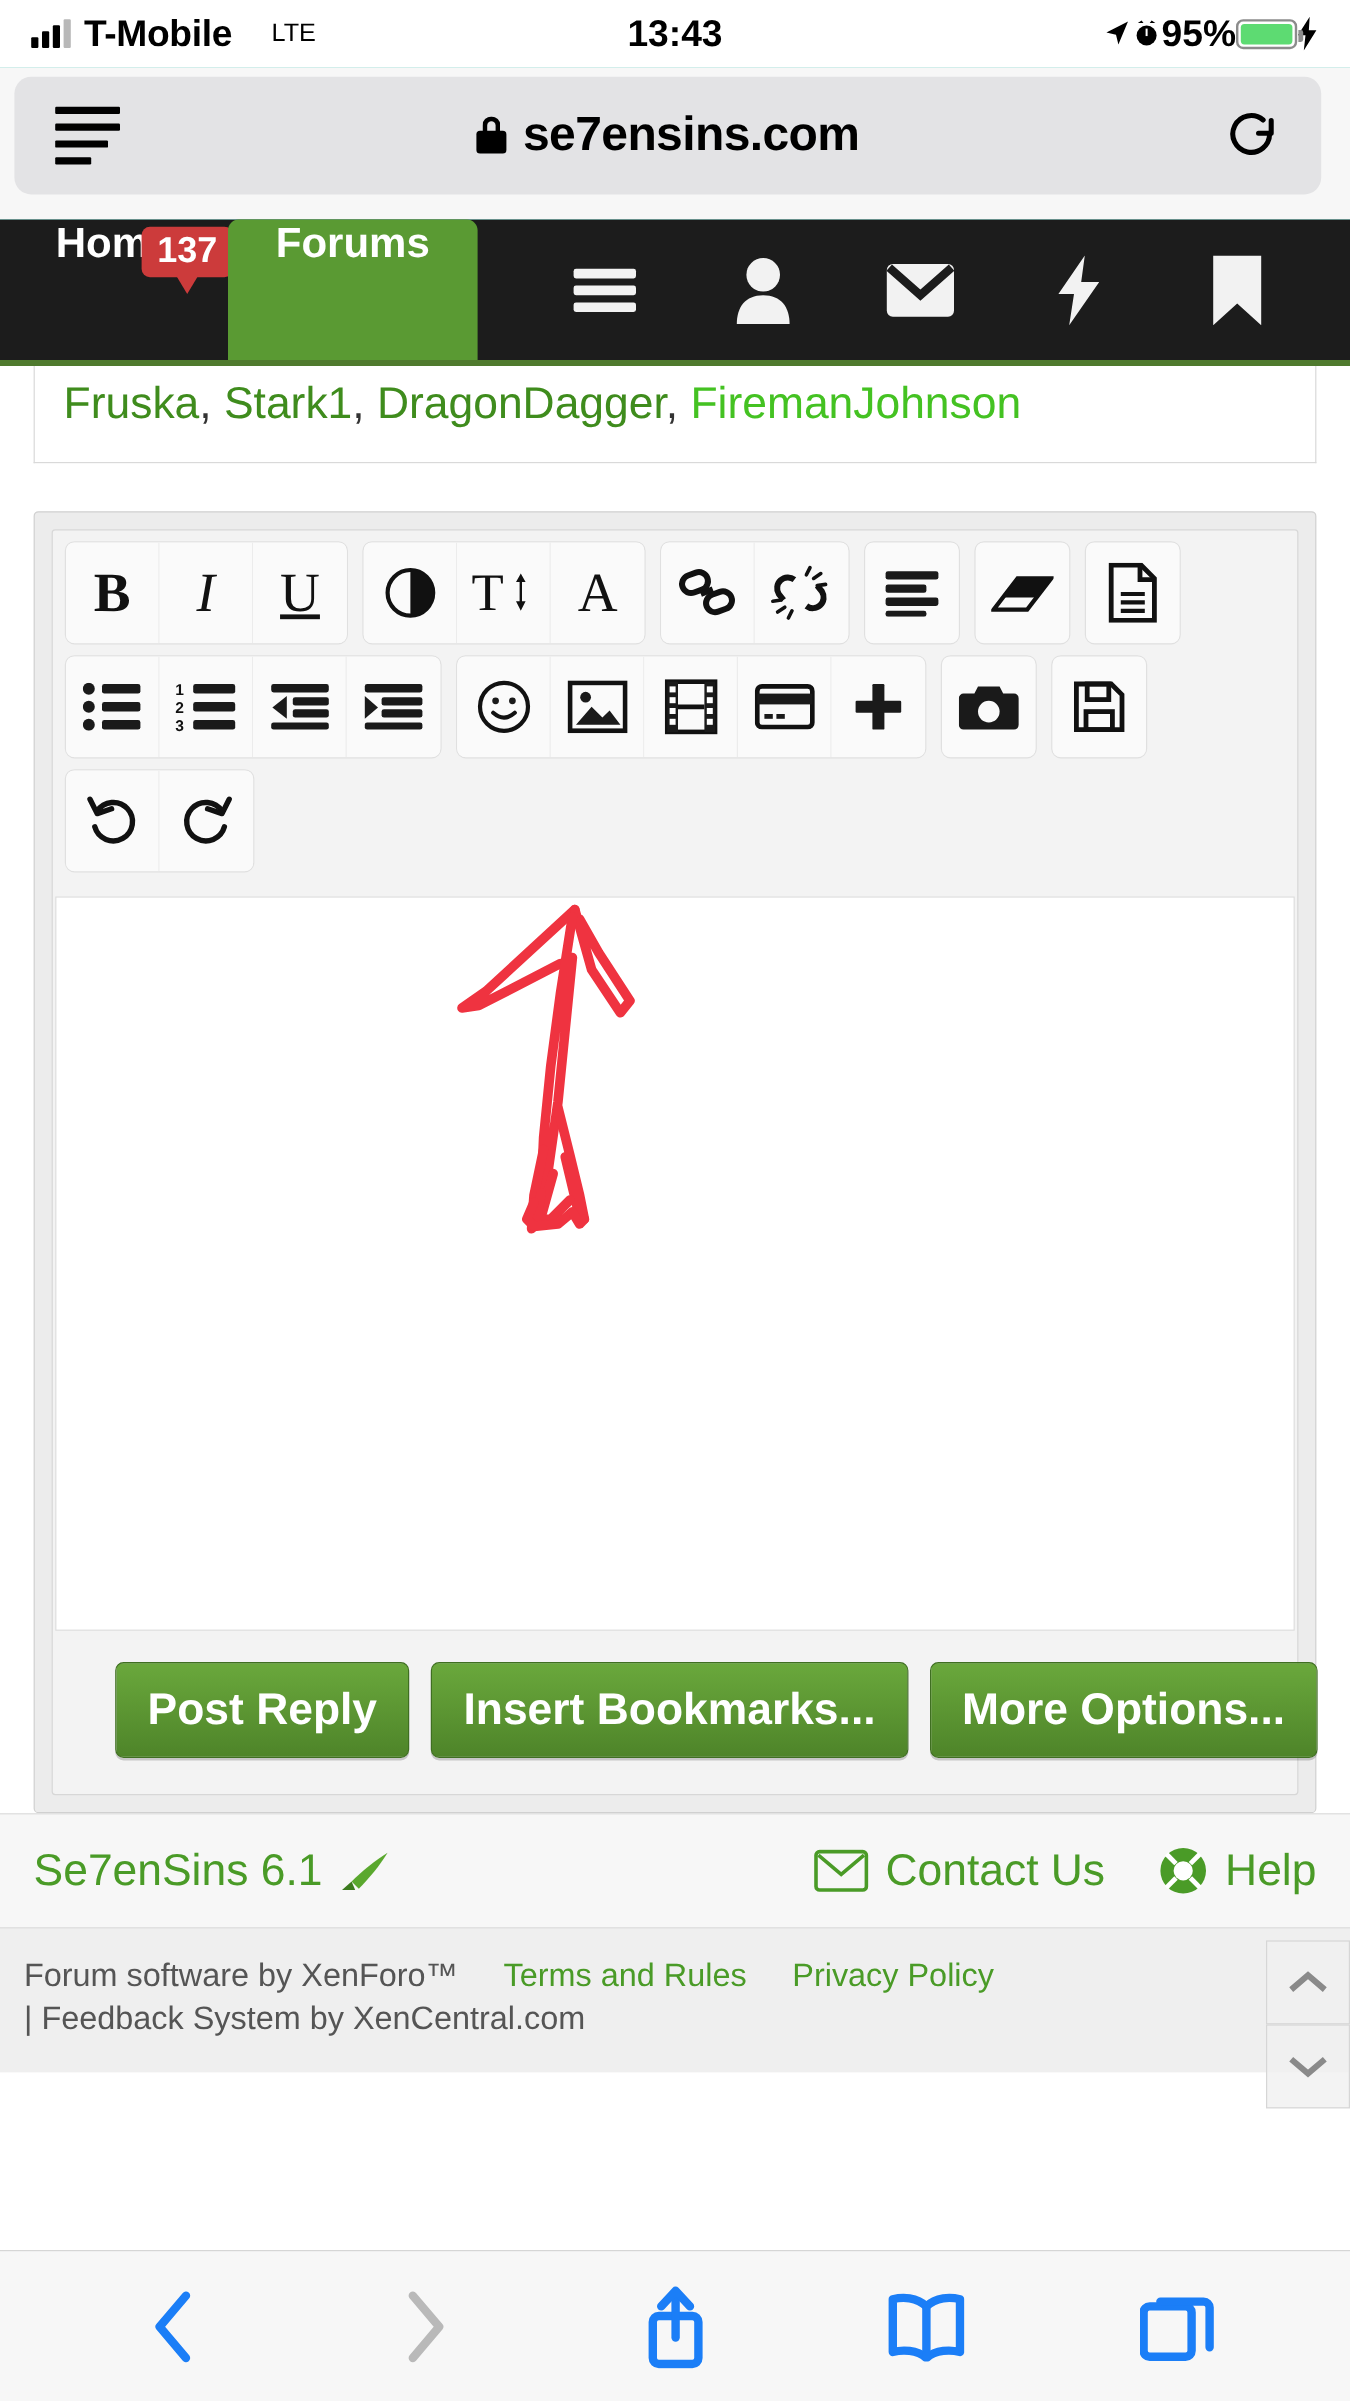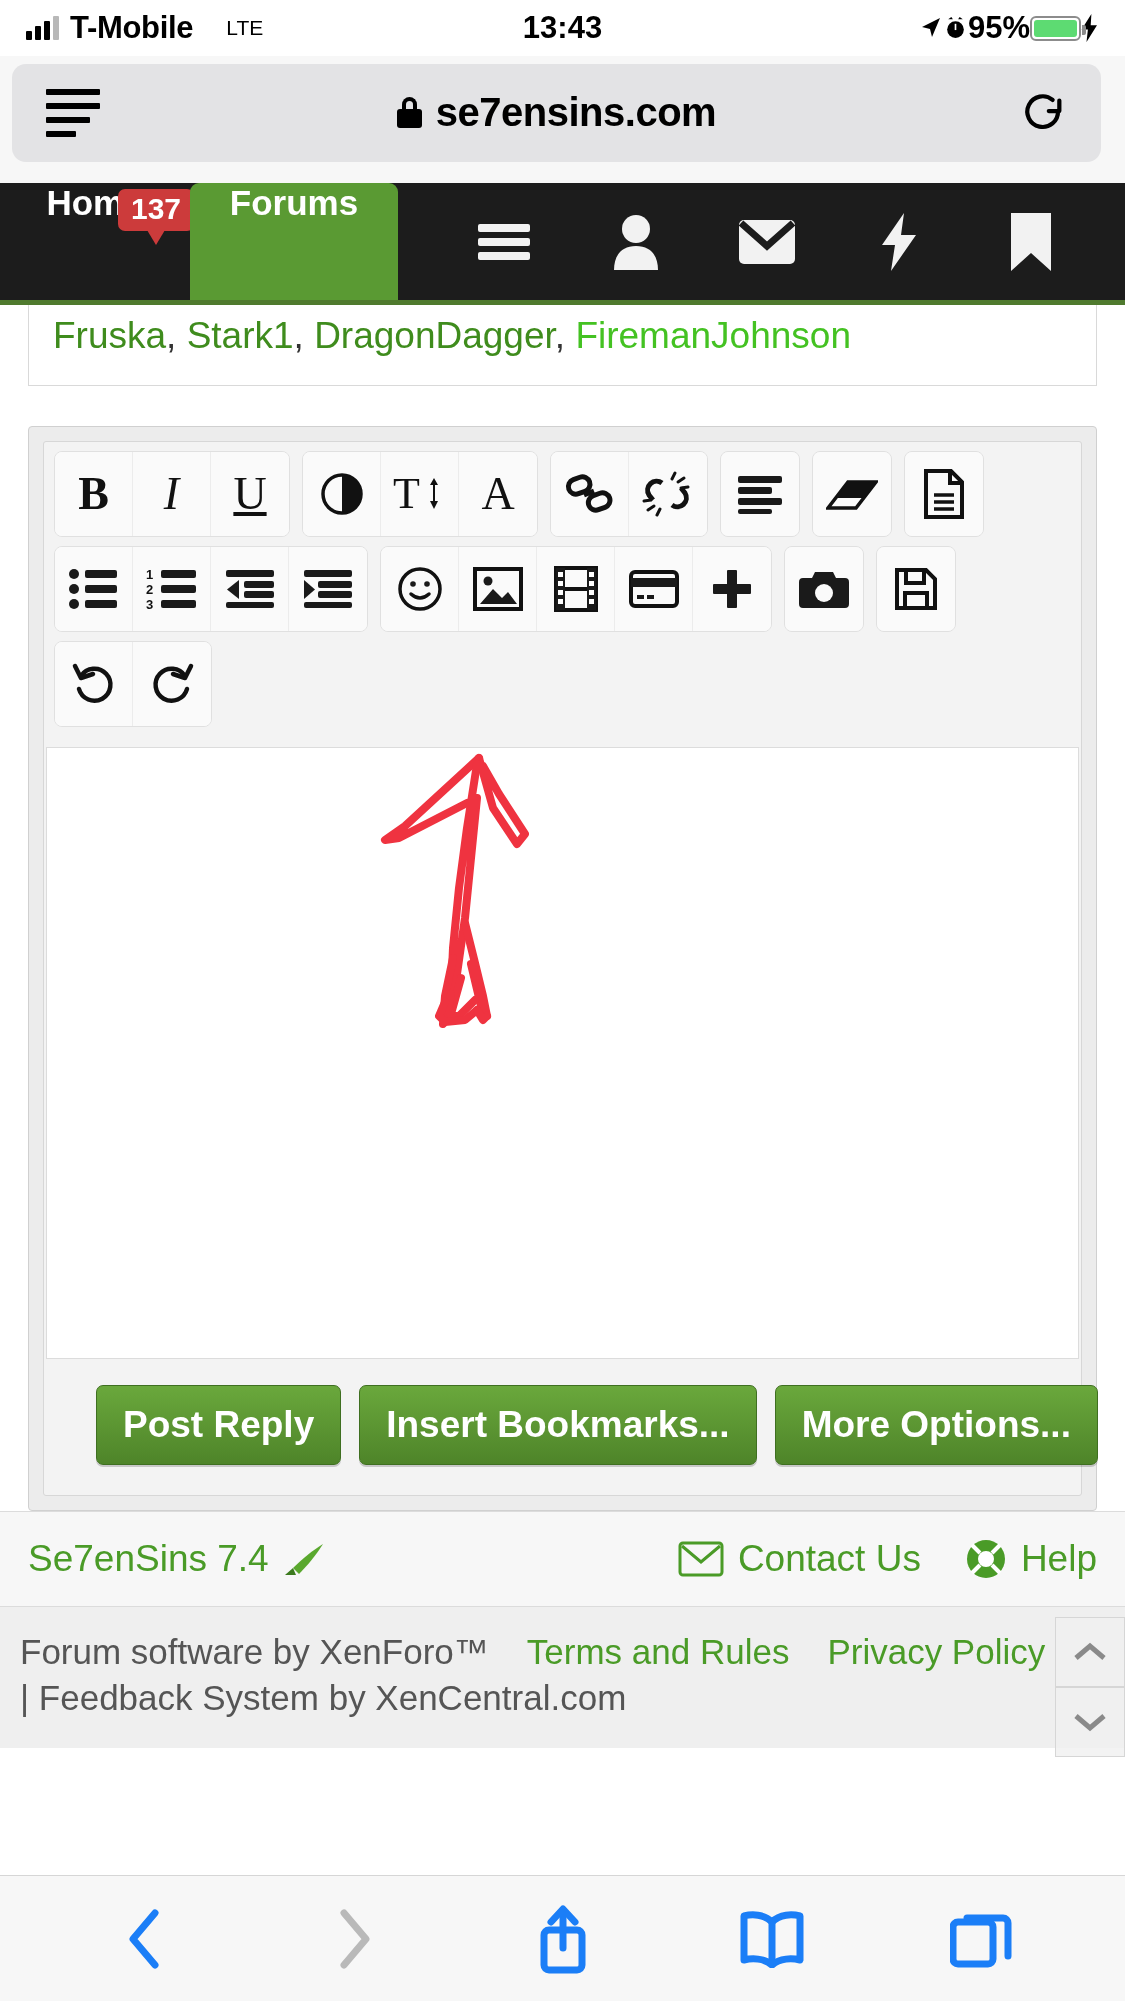--- a/index.html
+++ b/index.html
@@ -174,21 +174,21 @@
     border-top:1px solid #dcdcdc; background:#f7f7f7;
     display:flex; align-items:center; padding:26px 28px; gap:20px;
   }
   .ft-left{ display:flex; align-items:center; gap:14px; }
   .ft-link{ color:#4a9b27; font-size:37px; text-decoration:none; white-space:nowrap; }
   .ft-right{ margin-left:auto; display:flex; align-items:center; gap:44px; }
   .ft-item{ display:flex; align-items:center; gap:14px; }
   .brush{ width:42px; height:34px; }
   .footer-bottom{
     background:#efefef; border-top:1px solid #dcdcdc; padding:22px 20px 26px 20px;
-    font-size:35px; color:#555; line-height:1.32;
+    font-size:27px; color:#555; line-height:1.32;
   }
   .footer-bottom a{ color:#4a9b27; text-decoration:none; }
   .fb-line{ display:block; }
   .fb-gap{ display:inline-block; width:38px; }
 
   
   .safaribar{
     flex:0 0 126px; background:#f7f7f7; border-top:1px solid #d6d6d6;
     display:flex; align-items:center; justify-content:space-around; padding:0 40px;
   }
@@ -552,21 +552,21 @@
         <div class="scrollbtn">
           <svg width="34" height="22" viewBox="0 0 34 22">
               <path d="M3 5 L17 17 L31 5"></path>
             </svg>
         </div>
       </div>
     </div>
 
     <div class="footer-top">
       <div class="ft-left">
-        <span class="ft-link">Se7enSins 7.4</span>
+        <span class="ft-link">Se7enSins 6.1</span>
         <svg class="brush" viewBox="0 0 42 34">
           <path d="M40 2 C30 8 18 18 10 26 L16 32 C24 24 34 12 40 2 Z" fill="#5aa82e"></path>
           <path d="M10 26 L2 33 L13 33 Z" fill="#3c7a1e"></path>
         </svg>
       </div>
       <div class="ft-right">
         <div class="ft-item">
           <svg width="46" height="36" viewBox="0 0 46 36">
             <rect x="2" y="2" width="42" height="32" rx="3" fill="none" stroke="#4a9b27" stroke-width="3"></rect>
             <path d="M4 5 L23 21 L42 5" fill="none" stroke="#4a9b27" stroke-width="3"></path>

